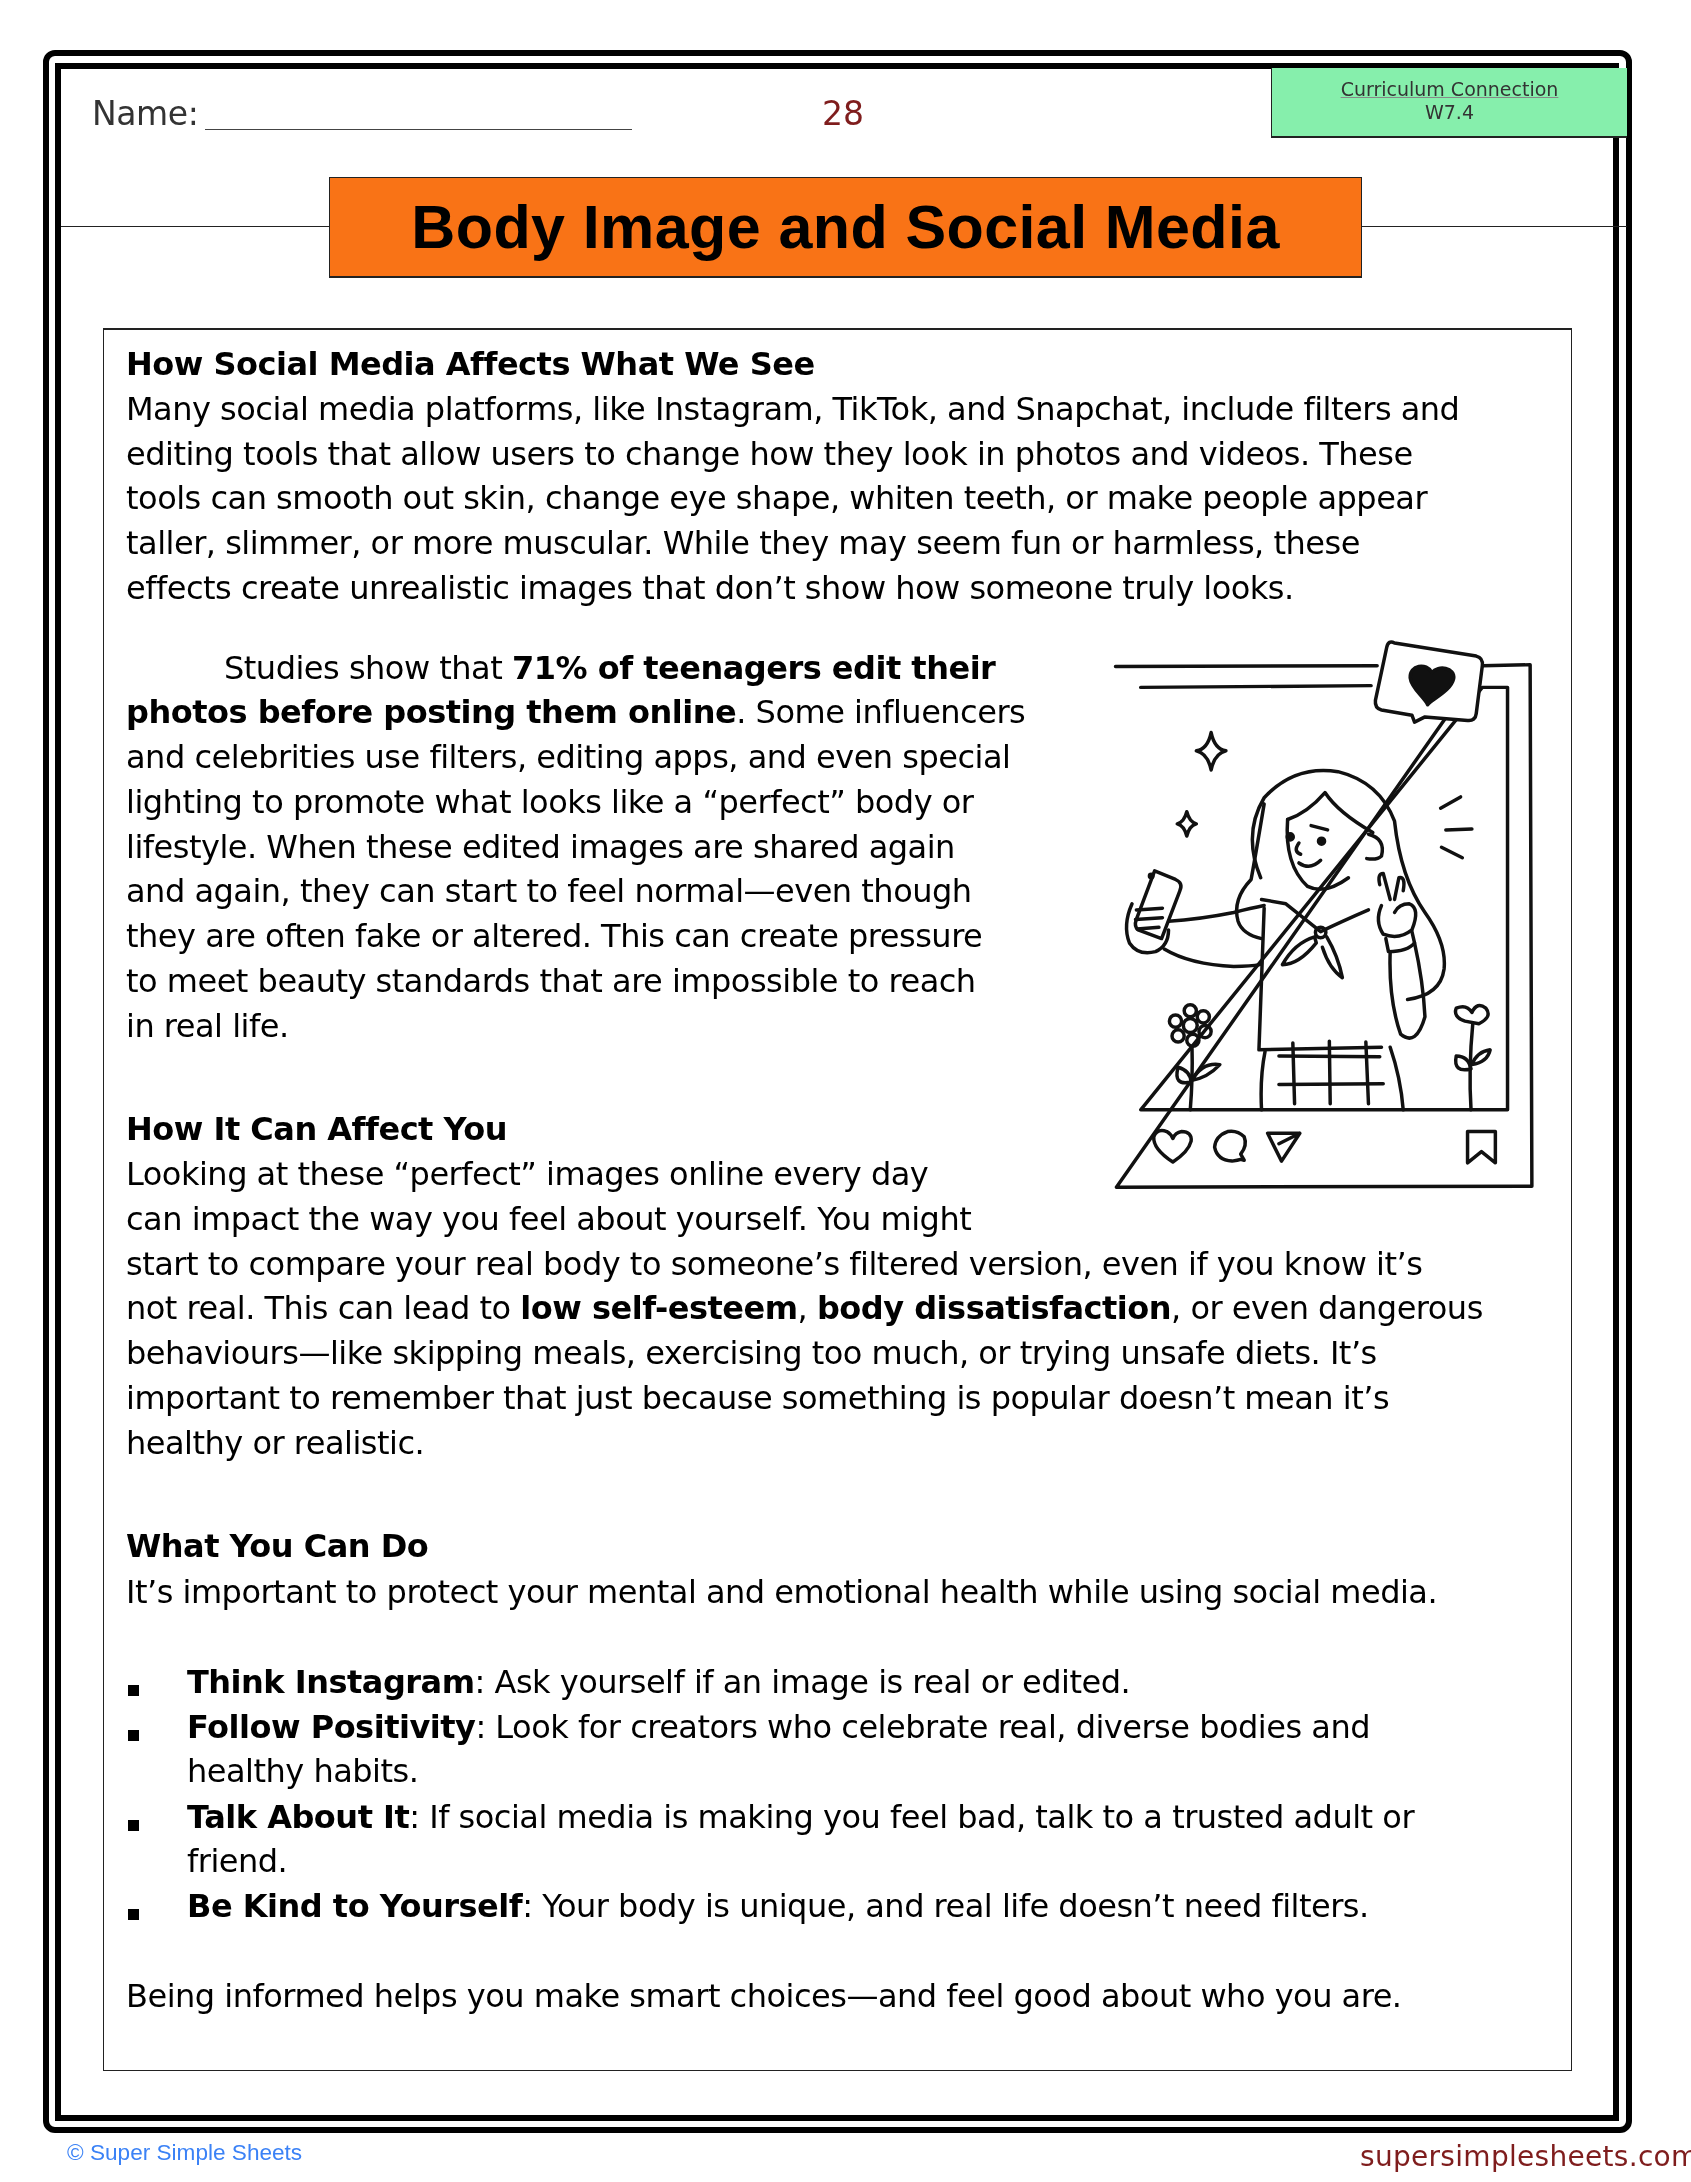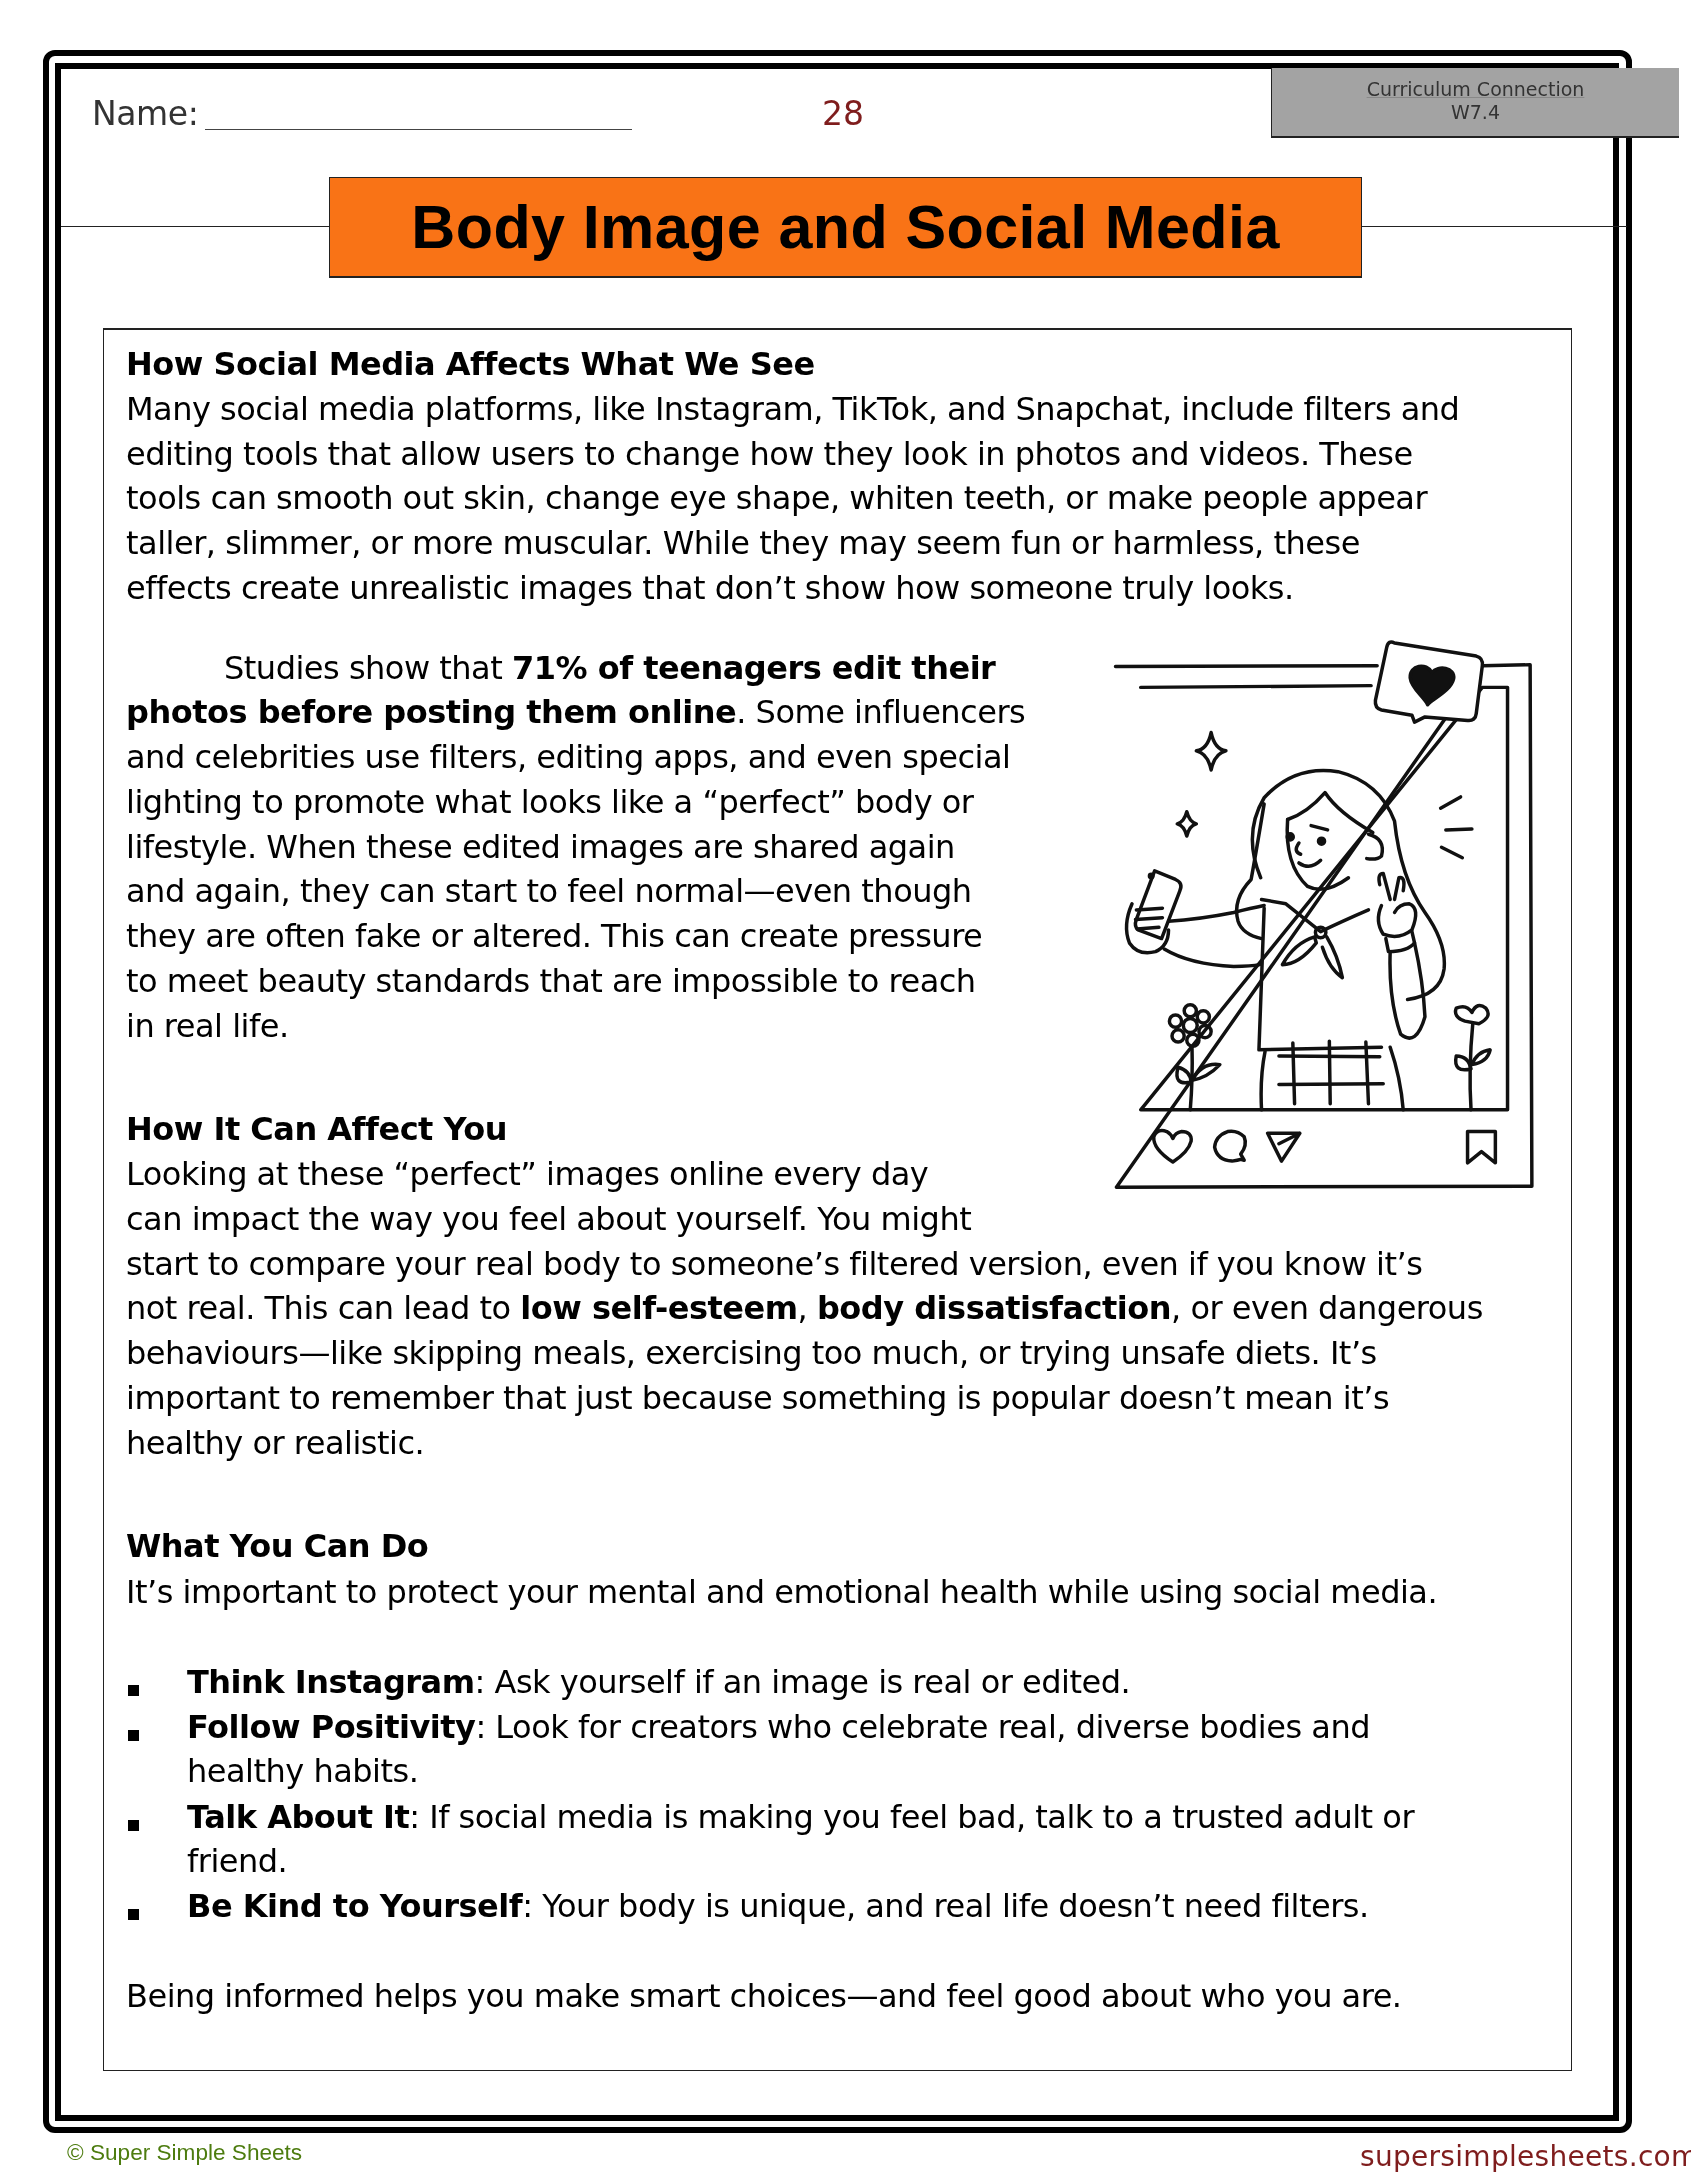--- a/index.html
+++ b/index.html
@@ -3,34 +3,34 @@
 <meta charset="utf-8">
 <style>
   html, body { margin:0; padding:0; background:#ffffff; }
   body { width:1691px; height:2182px; position:relative; overflow:hidden; font-family:"DejaVu Sans", sans-serif; color:#000; }
   .abs { position:absolute; }
   .outer-frame { left:43px; top:50px; width:1589px; height:2083px; box-sizing:border-box; border:6px solid #000; border-radius:12px; }
   .inner-frame { left:55px; top:63px; width:1564px; height:2058px; box-sizing:border-box; border:6px solid #000; }
   .name-label { left:92px; top:94px; font-size:33px; color:#333; white-space:nowrap; letter-spacing:-0.4px; }
   .name-line { left:205px; top:129px; width:427px; height:0; border-top:1.7px solid #444; }
   .page-number { left:822px; top:94px; font-size:33px; color:#7f1d1d; white-space:nowrap; }
-  .curriculum-box { left:1271px; top:68px; width:408px; height:70px; box-sizing:border-box; background:#a3a3a3; border-left:1.7px solid #222; border-bottom:2.6px solid #222; text-align:center; font-size:19px; color:#333; }
+  .curriculum-box { left:1271px; top:68px; width:356px; height:70px; box-sizing:border-box; background:#86efac; border-left:1.7px solid #222; border-bottom:2.6px solid #222; text-align:center; font-size:19px; color:#333; }
   .curriculum-title { display:block; margin-top:9.6px; text-decoration:underline; text-decoration-color:#888; }
   .curriculum-code { display:block; margin-top:1.7px; }
   .title-rule { left:61px; top:226px; width:1566px; height:0; border-top:1.7px solid #222; }
   .title-box { left:329px; top:177px; width:1033px; height:101px; box-sizing:border-box; background:#f97316; border:1.7px solid #222; border-bottom-width:2.6px; display:flex; align-items:center; justify-content:center; }
   .title-text { font-family:"Liberation Sans", sans-serif; font-weight:bold; font-size:61px; letter-spacing:0.4px; white-space:nowrap; }
   .content-box { left:103px; top:328px; width:1469px; height:1743px; box-sizing:border-box; border:1.7px solid #222; border-top-width:2.6px; }
   .line { position:absolute; left:126px; font-size:32px; line-height:45px; white-space:nowrap; letter-spacing:-0.5px; font-family:"DejaVu Sans", sans-serif; }
   .line b, .line .b { font-weight:bold; }
   .heading { font-weight:bold; }
   .bullet-mark { position:absolute; left:128px; width:11.3px; height:11.3px; background:#000; }
   .bullet-line { left:187px; }
   .illus { left:1112px; top:630px; width:426px; height:565px; }
-  .footer-left { left:67px; top:2140px; font-size:22.6px; color:#4d7c0f; font-family:"Liberation Sans", sans-serif; white-space:nowrap; }
+  .footer-left { left:67px; top:2140px; font-size:22.6px; color:#3b82f6; font-family:"Liberation Sans", sans-serif; white-space:nowrap; }
   .footer-right { left:1360px; top:2140px; font-size:28px; color:#7f1d1d; font-family:"DejaVu Sans", sans-serif; white-space:nowrap; letter-spacing:0.3px; }
 </style>
 </head>
 <body>
 
 <div class="abs outer-frame"></div>
 <div class="abs inner-frame"></div>
 
 <div class="abs name-label">Name:</div>
 <div class="abs name-line"></div>

